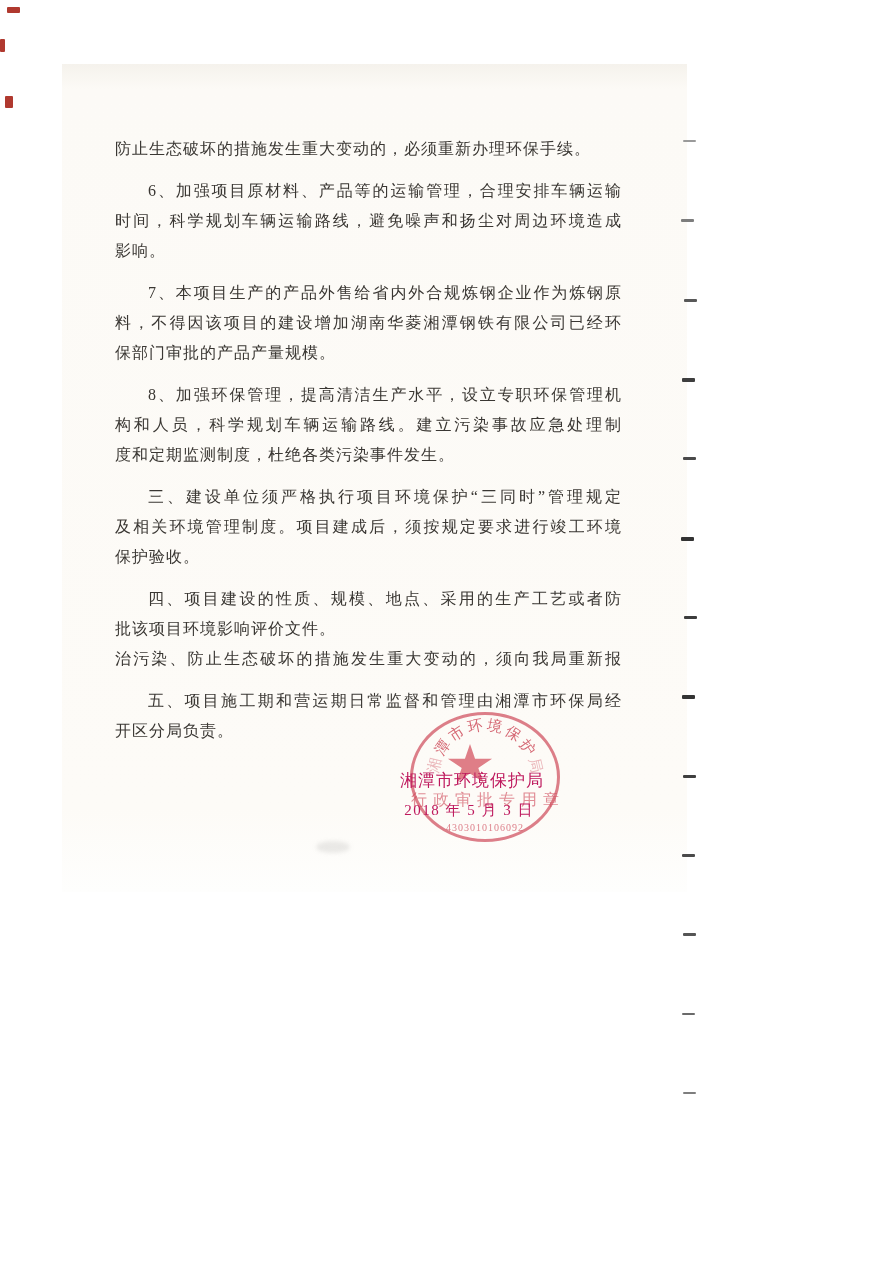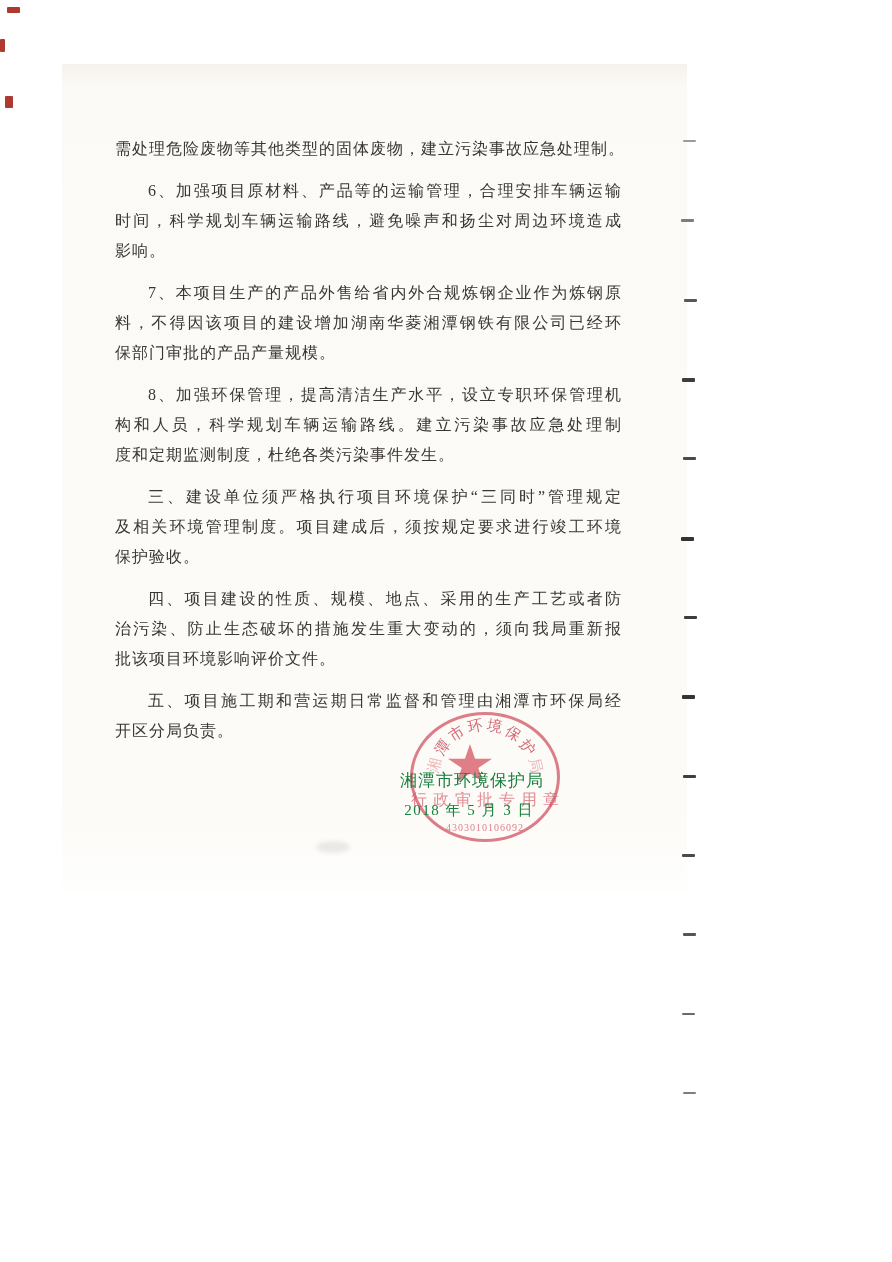--- a/index.html
+++ b/index.html
@@ -18,21 +18,21 @@
     color:#3a3733;font-size:16px;
   }
   .line{
     height:30px;line-height:30px;letter-spacing:1px;white-space:nowrap;
     text-align:justify;
   }
   .line.fill{text-align:justify;text-align-last:justify;white-space:normal;height:30px;overflow:hidden;}
   .line.indent{padding-left:33px;margin-top:12px;}
   
   .sig{
-    position:absolute;text-align:center;color:#15803d;
+    position:absolute;text-align:center;color:#be185d;
   }
   #sig-org{left:398px;top:769px;width:148px;font-size:17px;letter-spacing:1px;}
   #sig-date{left:394px;top:801px;width:150px;font-size:15px;letter-spacing:1.5px;}
   
   #seal{position:absolute;left:410px;top:712px;width:150px;height:130px;}
   #seal-ring{
     position:absolute;left:0;top:0;right:0;bottom:0;border-radius:50%;
     border:3px solid rgba(207,78,93,0.72);
   }
   .arcchar{
@@ -63,36 +63,36 @@
   }
 </style>
 </head>
 <body>
 
 <div id="canvas">
 
   <div id="sheet"></div>
 
   <div id="text-block">
-      <div class="line">需处理危险废物等其他类型的固体废物，建立污染事故应急处理制。</div>
+      <div class="line">防止生态破坏的措施发生重大变动的，必须重新办理环保手续。</div>
       <div class="line fill indent">6、加强项目原材料、产品等的运输管理，合理安排车辆运输</div>
       <div class="line fill">时间，科学规划车辆运输路线，避免噪声和扬尘对周边环境造成</div>
       <div class="line">影响。</div>
       <div class="line fill indent">7、本项目生产的产品外售给省内外合规炼钢企业作为炼钢原</div>
       <div class="line fill">料，不得因该项目的建设增加湖南华菱湘潭钢铁有限公司已经环</div>
       <div class="line">保部门审批的产品产量规模。</div>
       <div class="line fill indent">8、加强环保管理，提高清洁生产水平，设立专职环保管理机</div>
       <div class="line fill">构和人员，科学规划车辆运输路线。建立污染事故应急处理制</div>
       <div class="line">度和定期监测制度，杜绝各类污染事件发生。</div>
       <div class="line fill indent">三、建设单位须严格执行项目环境保护“三同时”管理规定</div>
       <div class="line fill">及相关环境管理制度。项目建成后，须按规定要求进行竣工环境</div>
       <div class="line">保护验收。</div>
       <div class="line fill indent">四、项目建设的性质、规模、地点、采用的生产工艺或者防</div>
+      <div class="line">批该项目环境影响评价文件。</div>
       <div class="line fill">治污染、防止生态破坏的措施发生重大变动的，须向我局重新报</div>
-      <div class="line">批该项目环境影响评价文件。</div>
       <div class="line fill indent">五、项目施工期和营运期日常监督和管理由湘潭市环保局经</div>
       <div class="line">开区分局负责。</div>
     </div>
 
   <div id="seal">
     <div id="seal-ring"></div>
     <div id="seal-arc">
         <span class="arcchar" style="transform: rotate(-77deg) translateY(-52px); opacity: 0.45;">湘</span>
         <span class="arcchar" style="transform: rotate(-55deg) translateY(-52px);">潭</span>
         <span class="arcchar" style="transform: rotate(-33deg) translateY(-52px);">市</span>

